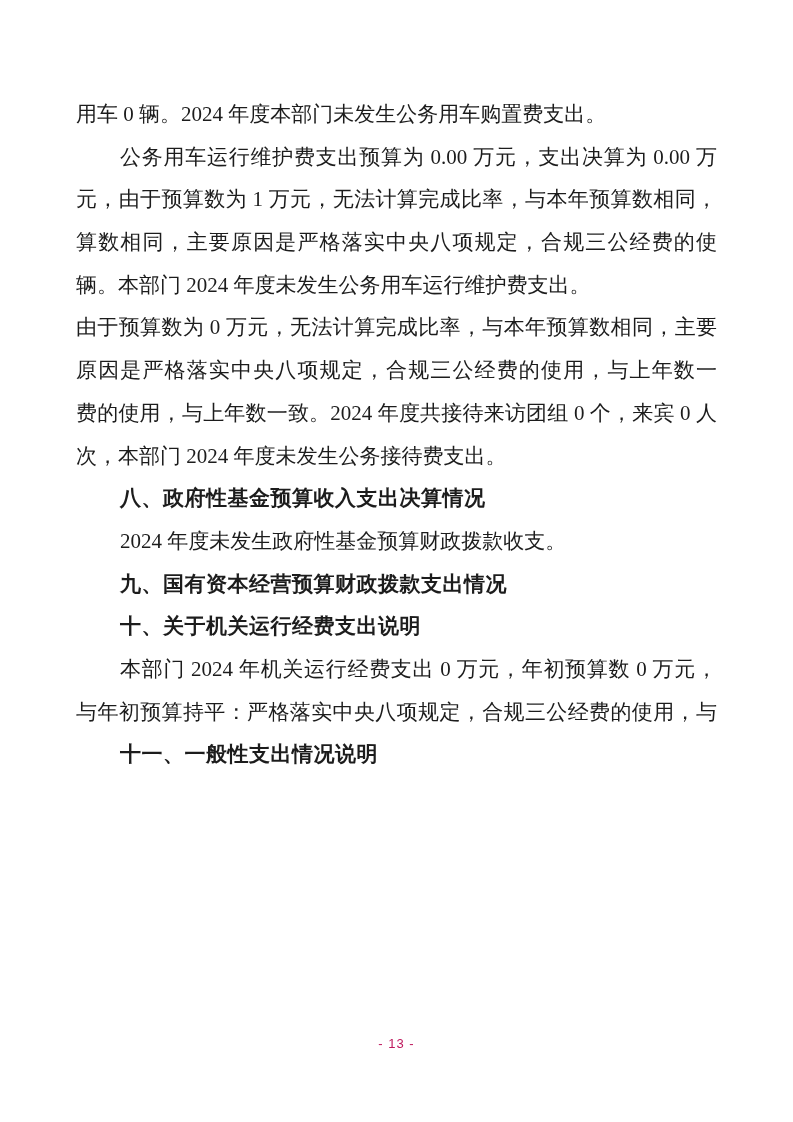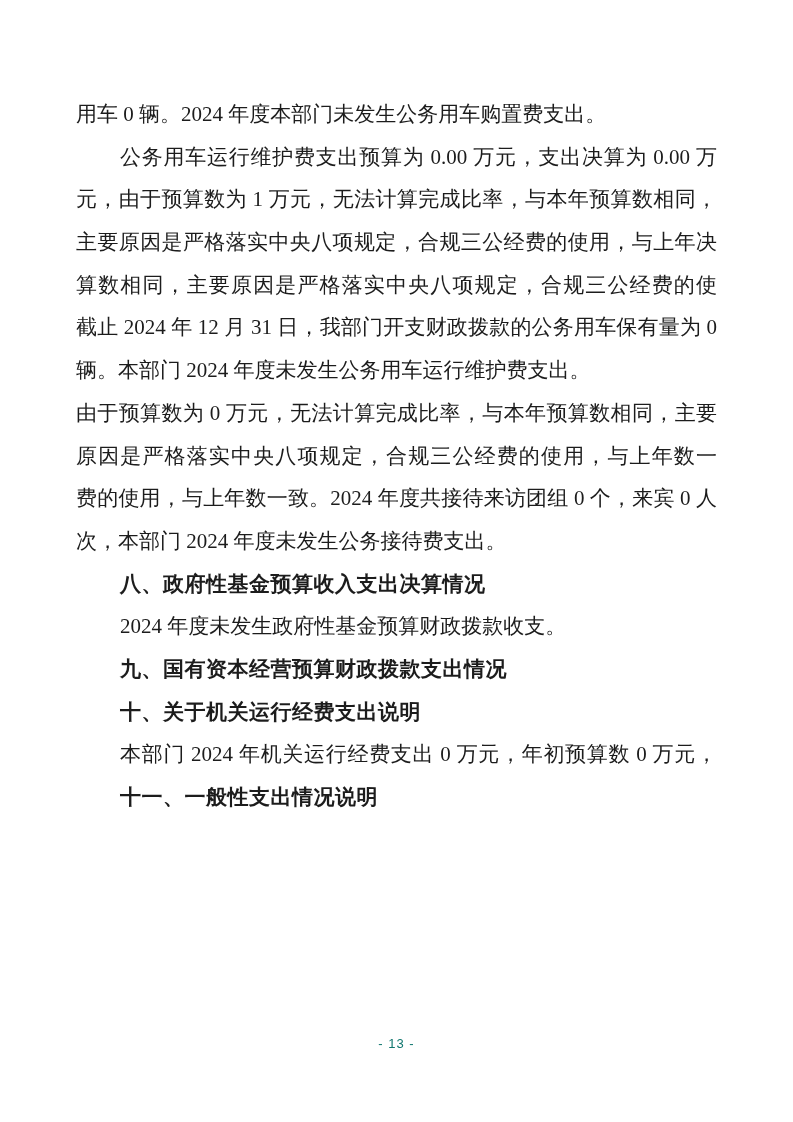--- a/index.html
+++ b/index.html
@@ -44,53 +44,52 @@
     letter-spacing: 0.5px;
   }
   .footer {
     position: absolute;
     top: 1036px;
     left: 0;
     width: 793px;
     text-align: center;
     font-family: "Liberation Sans", "DejaVu Sans", sans-serif;
     font-size: 13px;
-    color: #0f766e;
+    color: #be185d;
     letter-spacing: 1px;
   }
 </style>
 </head>
 <body>
 
 <div class="page">
   <div class="content">
 
     <div class="line end">用车 0 辆。2024 年度本部门未发生公务用车购置费支出。</div>
 
     <div class="line indent">公务用车运行维护费支出预算为 0.00 万元，支出决算为 0.00 万</div>
     <div class="line">元，由于预算数为 1 万元，无法计算完成比率，与本年预算数相同，</div>
-    <div class="line">主要原因是严格落实中央八项规定，合规三公经费的使用，与上年决</div>
     <div class="line">算数相同，主要原因是严格落实中央八项规定，合规三公经费的使用。</div>
-    <div class="line">截止 2024 年 12 月 31 日，我部门开支财政拨款的公务用车保有量为 0</div>
     <div class="line end">辆。本部门 2024 年度未发生公务用车运行维护费支出。</div>
 
     <div class="line">由于预算数为 0 万元，无法计算完成比率，与本年预算数相同，主要</div>
     <div class="line">原因是严格落实中央八项规定，合规三公经费的使用，与上年数一致，</div>
     <div class="line">费的使用，与上年数一致。2024 年度共接待来访团组 0 个，来宾 0 人</div>
     <div class="line end">次，本部门 2024 年度未发生公务接待费支出。</div>
 
     <div class="line heading indent end">八、政府性基金预算收入支出决算情况</div>
 
     <div class="line indent end">2024 年度未发生政府性基金预算财政拨款收支。</div>
 
     <div class="line heading indent end">九、国有资本经营预算财政拨款支出情况</div>
 
 
     <div class="line heading indent end">十、关于机关运行经费支出说明</div>
 
     <div class="line indent">本部门 2024 年机关运行经费支出 0 万元，年初预算数 0 万元，</div>
+    <div class="line">与年初预算持平：严格落实中央八项规定，合规三公经费的使用，与</div>
 
     <div class="line heading indent end">十一、一般性支出情况说明</div>
 
   </div>
 
   <div class="footer">- 13 -</div>
 </div>
 
 </body></html>

